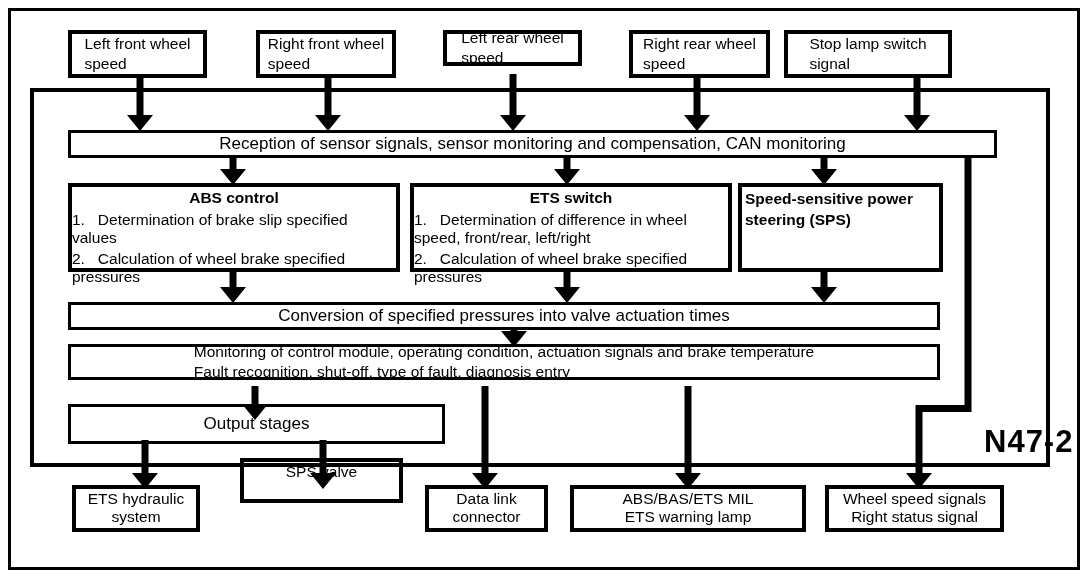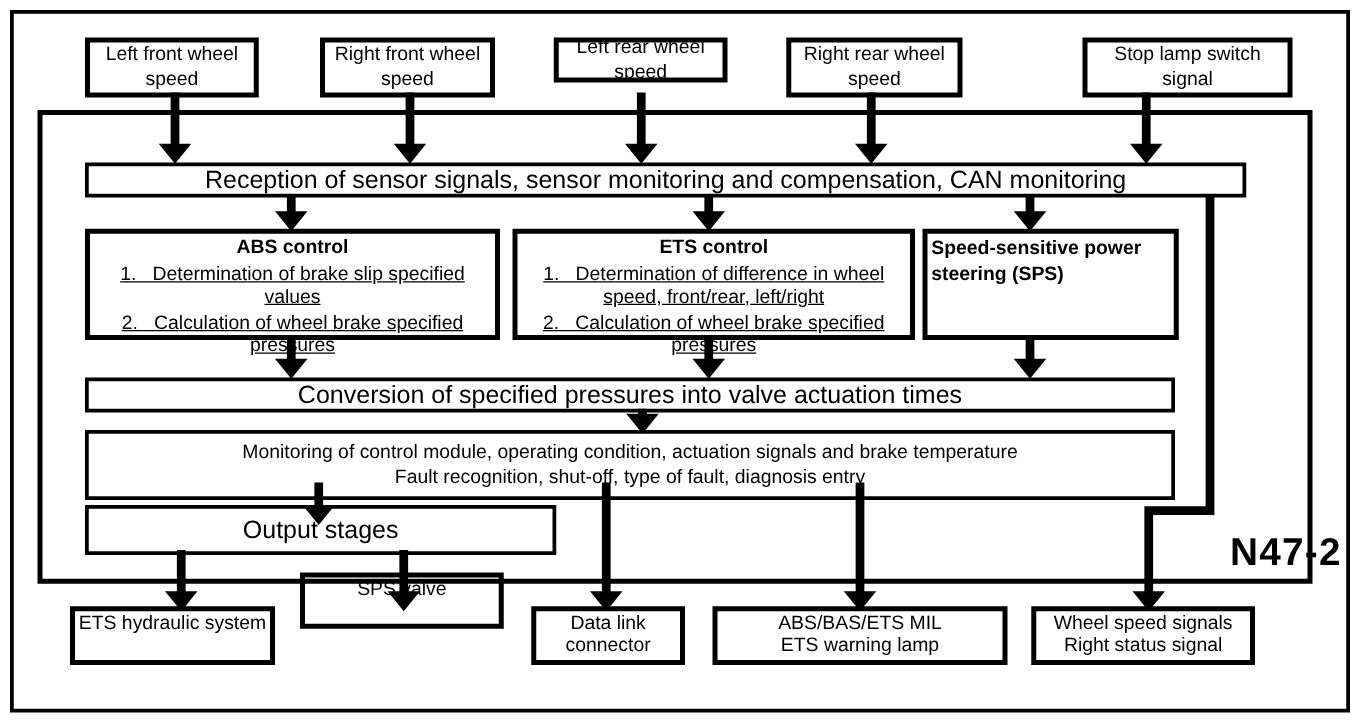--- a/index.html
+++ b/index.html
@@ -3,28 +3,28 @@
 <meta charset="utf-8">
 <style>
   html,body{margin:0;padding:0;background:#ffffff;}
   .canvas{
     position:relative;width:1088px;height:578px;background:#ffffff;
     font-family:"Liberation Sans", sans-serif;color:#000;overflow:hidden;
   }
   .frame{position:absolute;left:8px;top:8px;width:1072px;height:562px;border:3px solid #000;box-sizing:border-box;}
   .module-box{position:absolute;left:30px;top:88px;width:1020px;height:379px;border:4px solid #000;box-sizing:border-box;}
   .box{position:absolute;border:4px solid #000;box-sizing:border-box;background:transparent;}
-  .flexc{display:flex;align-items:center;justify-content:center;text-align:center;}
+  .flexc{display:flex;align-items:center;justify-content:center;text-align:left;}
   .thin{border-width:3px;}
   .lbl{white-space:pre-wrap;font-size:15.5px;line-height:19px;}
-  .one{font-size:20px;line-height:20px;white-space:pre-wrap;}
+  .one{font-size:17px;line-height:20px;white-space:pre-wrap;}
   .topbox .lbl{line-height:20px;}
   .ctl{padding-top:2px;overflow:visible;}
   .ctl-title{font-weight:bold;font-size:15.5px;line-height:18px;text-align:center;}
-  .ctl-item{font-size:15.5px;line-height:17.5px;text-align:center;white-space:pre-wrap;margin-top:4px;text-decoration:underline;}
+  .ctl-item{font-size:15.5px;line-height:17.5px;white-space:pre-wrap;margin-top:4px;}
   .sps{padding:1px 12px 0 3px;}
   .sps-title{font-weight:bold;font-size:15.5px;line-height:21px;white-space:pre-wrap;text-align:left;}
   .sps-body{font-size:15.5px;line-height:21px;white-space:pre-wrap;text-align:left;}
   .mon .lbl{line-height:20px;}
   .outbox{display:flex;align-items:flex-start;justify-content:center;text-align:center;padding-top:1px;}
   .outbox .lbl{line-height:18px;}
   .module-label{
     position:absolute;left:984px;top:426px;font-weight:bold;font-size:31px;
     line-height:31px;letter-spacing:1px;
   }
@@ -49,66 +49,66 @@
 speed</span>
   </div>
   <div class="box flexc topbox" style="left:443px;top:30px;width:139px;height:36px">
     <span class="lbl">Left rear wheel
 speed</span>
   </div>
   <div class="box flexc topbox" style="left:629px;top:30px;width:141px;height:48px">
     <span class="lbl">Right rear wheel
 speed</span>
   </div>
-  <div class="box flexc topbox" style="left:866px;top:30px;width:168px;height:48px">
+  <div class="box flexc topbox" style="left:784px;top:30px;width:168px;height:48px">
     <span class="lbl">Stop lamp switch
 signal</span>
   </div>
 
   <div class="box thin flexc" style="left:68px;top:130px;width:929px;height:28px">
     <span class="one">Reception of sensor signals, sensor monitoring and compensation, CAN monitoring</span>
   </div>
 
   <div class="box ctl" style="left:68px;top:183px;width:332px;height:89px">
     <div class="ctl-title">ABS control</div>
     <div class="ctl-item">1.   Determination of brake slip specified
 values</div>
     <div class="ctl-item">2.   Calculation of wheel brake specified
 pressures</div>
   </div>
 
   <div class="box ctl" style="left:410px;top:183px;width:322px;height:89px">
-    <div class="ctl-title">ETS control</div>
+    <div class="ctl-title">ETS switch</div>
     <div class="ctl-item">1.   Determination of difference in wheel
 speed, front/rear, left/right</div>
     <div class="ctl-item">2.   Calculation of wheel brake specified
 pressures</div>
   </div>
 
   <div class="box sps" style="left:738px;top:183px;width:205px;height:89px">
     <div class="sps-title">Speed-sensitive power
 steering (SPS)</div>
   </div>
 
   <div class="box thin flexc" style="left:68px;top:302px;width:872px;height:28px">
     <span class="one">Conversion of specified pressures into valve actuation times</span>
   </div>
 
-  <div class="box thin flexc mon" style="left:68px;top:344px;width:872px;height:56px">
+  <div class="box thin flexc mon" style="left:68px;top:344px;width:872px;height:36px">
     <span class="lbl">Monitoring of control module, operating condition, actuation signals and brake temperature
 Fault recognition, shut-off, type of fault, diagnosis entry</span>
   </div>
 
   <div class="box thin flexc" style="left:68px;top:404px;width:377px;height:40px">
     <span class="one">Output stages</span>
   </div>
 
   <div class="module-label">N47-2</div>
 
-  <div class="box outbox" style="left:56px;top:485px;width:164px;height:47px">
+  <div class="box outbox" style="left:72px;top:485px;width:128px;height:47px">
     <span class="lbl">ETS hydraulic system</span>
   </div>
   <div class="box outbox" style="left:240px;top:458px;width:163px;height:45px">
     <span class="lbl">SPS valve</span>
   </div>
   <div class="box outbox" style="left:425px;top:485px;width:123px;height:47px">
     <span class="lbl">Data link
 connector</span>
   </div>
   <div class="box outbox" style="left:570px;top:485px;width:236px;height:47px">

